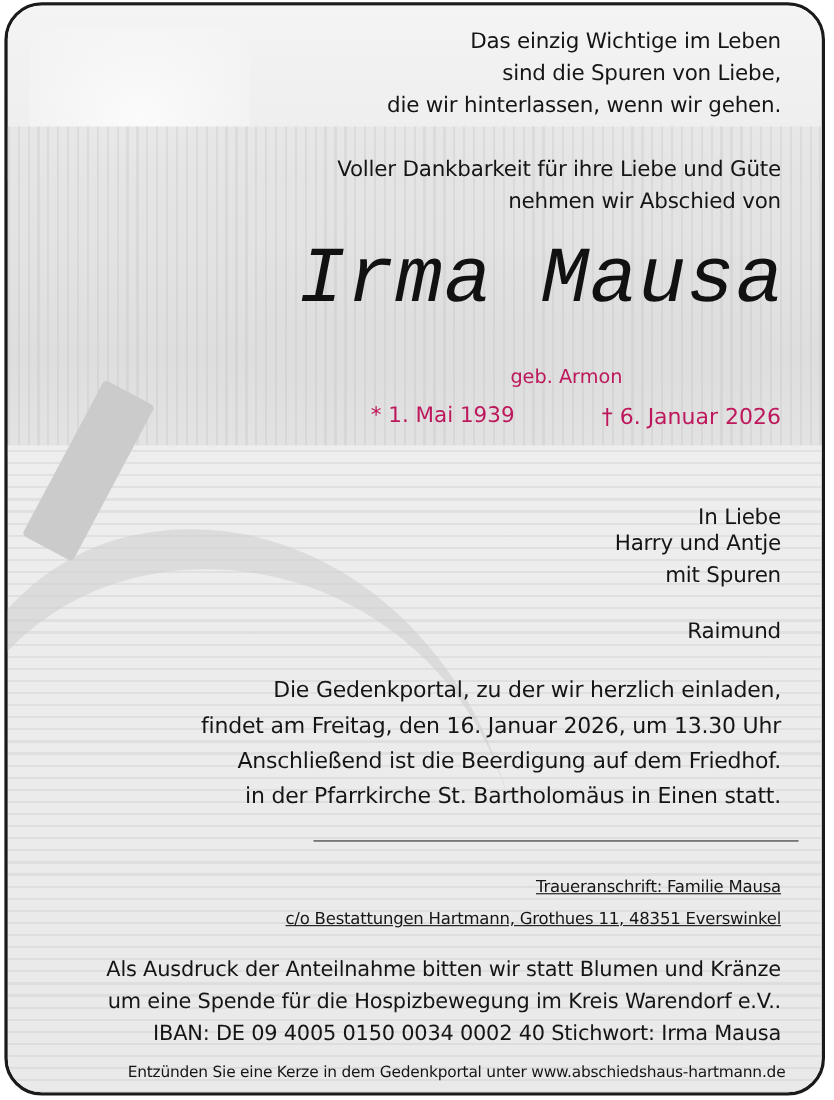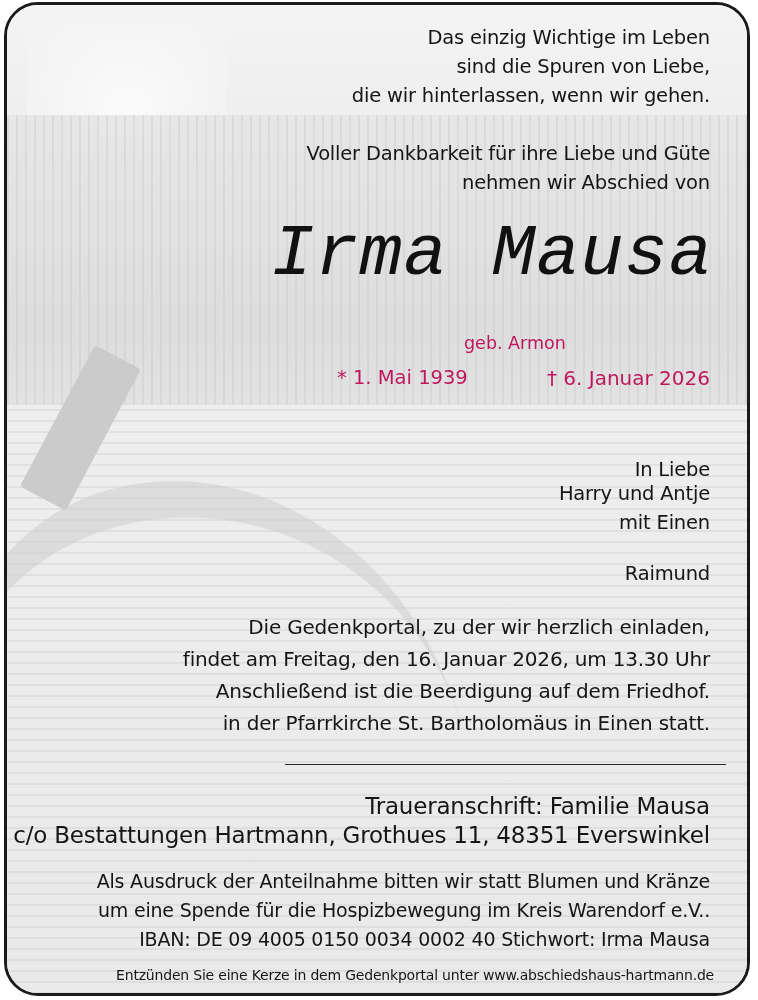--- a/index.html
+++ b/index.html
@@ -42,21 +42,21 @@
     font-style: italic; font-size: 72px; line-height: 80px; color:#111; letter-spacing: 1px; }
   .maiden { position:absolute; left: 457px; top: 326px; font-size: 17.5px; line-height: 24px; }
   .birth { position:absolute; left: 330px; top: 360px; font-size: 19.5px; line-height: 26px; }
   .death { position:absolute; right: 37px; top: 360px; font-size: 20px; line-height: 26px; }
   .lbl { color:#be185d; white-space: nowrap; }
   .inliebe { top: 450px; }
   .family1 { top: 474px; }
   .family2 { top: 554px; }
   .funeral { top: 606px; font-size: 20px; line-height: 32px; }
   .divider { position:absolute; left: 278px; top: 759px; width: 441px; height: 1px; background:#2a2a2a; }
-  .address { top: 787px; font-size: 23px; line-height: 29px; }
+  .address { top: 787px; font-size: 15px; line-height: 29px; text-decoration: underline; }
   .donation { top: 862px; font-size: 19px; line-height: 29px; }
   .footer { top: 960px; font-size: 14px; line-height: 20px; right: 33px; }
 </style>
 </head>
 <body>
 
 <div class="frame">
   <div class="bg">
     <div class="sky"></div>
     <div class="lightspot"></div>
@@ -79,21 +79,21 @@
     </div>
 
     <div class="name">Irma Mausa</div>
     <div class="maiden lbl">geb. Armon</div>
     <div class="birth lbl">* 1. Mai 1939</div>
     <div class="death lbl">† 6. Januar 2026</div>
 
     <div class="t inliebe">In Liebe</div>
     <div class="t family1">
       <div>Harry und Antje</div>
-      <div>mit Einen</div>
+      <div>mit Spuren</div>
     </div>
     <div class="t family2">Raimund</div>
 
     <div class="t funeral">
       <div>Die Gedenkportal, zu der wir herzlich einladen,</div>
       <div>findet am Freitag, den 16. Januar 2026, um 13.30 Uhr</div>
       <div>Anschließend ist die Beerdigung auf dem Friedhof.</div>
       <div>in der Pfarrkirche St. Bartholomäus in Einen statt.</div>
     </div>
 

